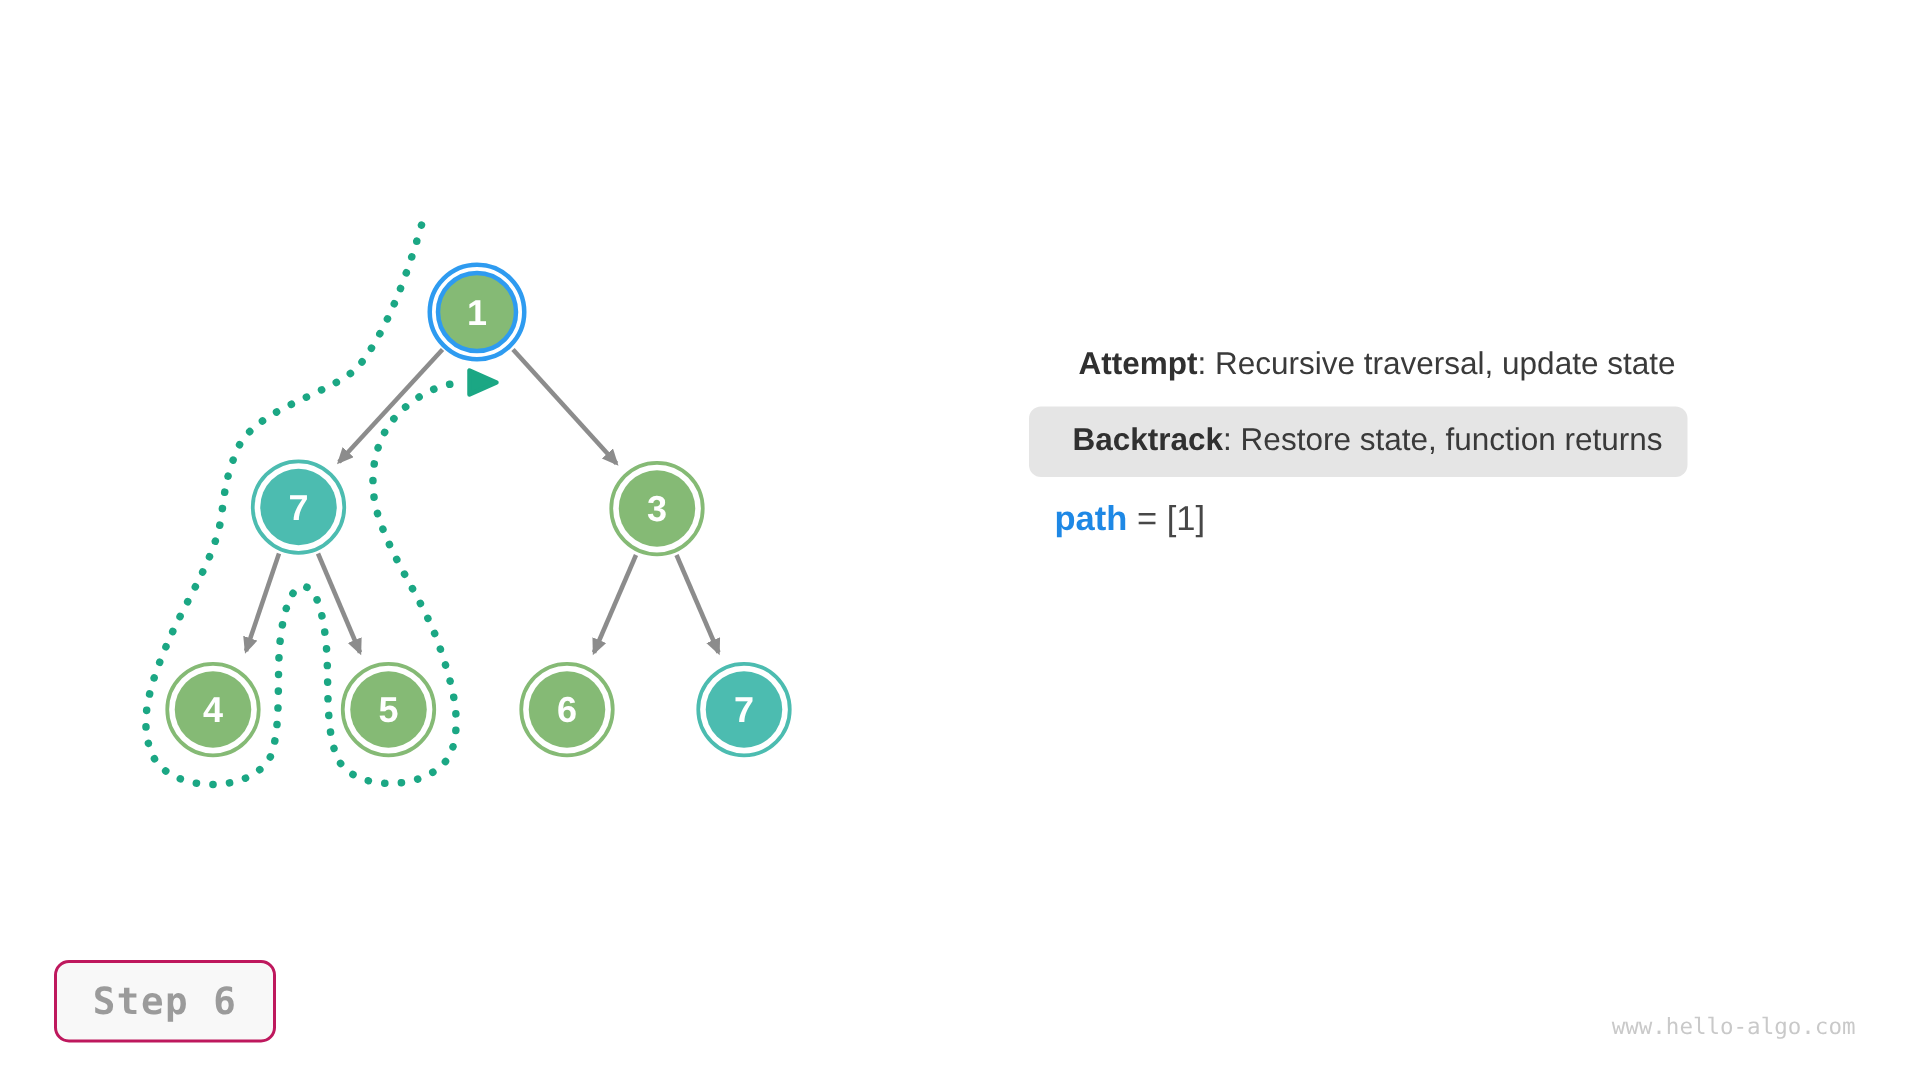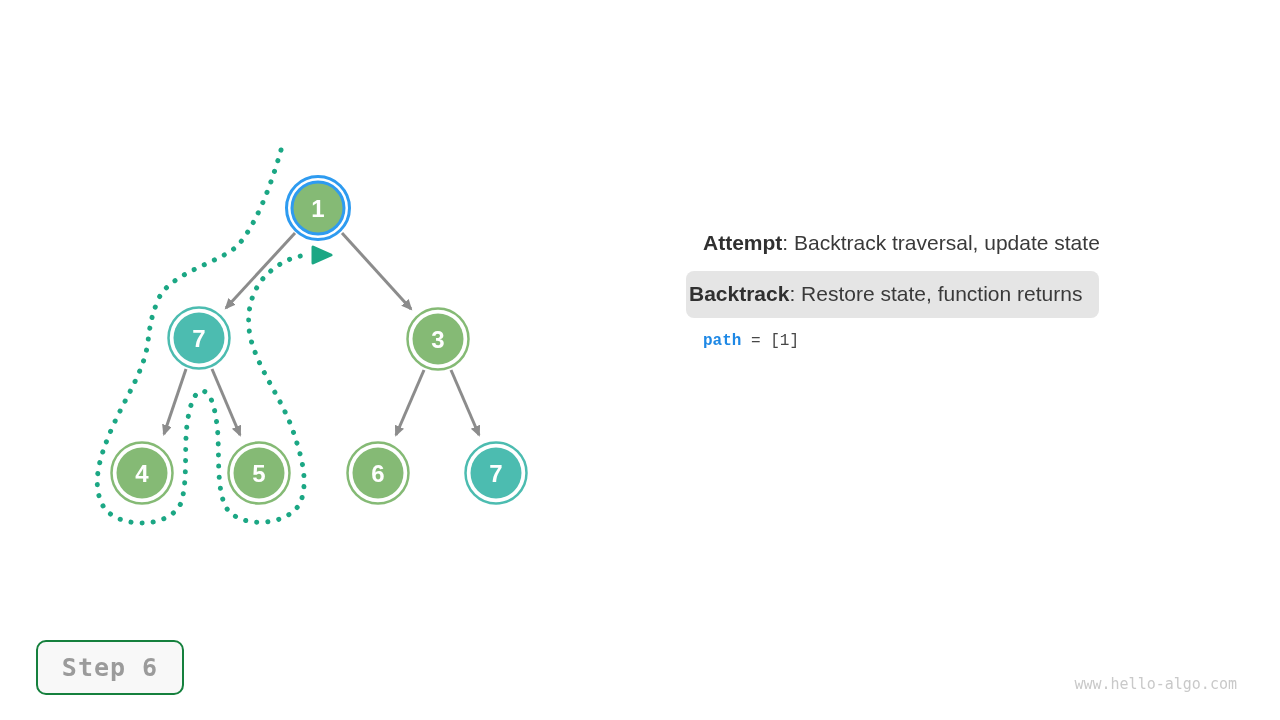--- a/index.html
+++ b/index.html
@@ -51,51 +51,51 @@
   }
   .trail-arrow { fill: var(--trail-teal); stroke: var(--trail-teal); stroke-width: 3px; stroke-linejoin: round; }
 
   
   .note {
     position: absolute;
     font-size: 21px;
     color: var(--text-dark);
     white-space: pre;
   }
-  .note b { color: #303030; }
+  .note b { color: #303030; margin-left: 16px; }
   .note-attempt { left: 703px; top: 231px; }
   .note-backtrack {
     left: 686px;
     top: 271px;
     background: var(--note-bg);
     border-radius: 8px;
-    padding: 11px 17px 12px 3px;
+    padding: 11px 17px 12px 13px;
   }
   .code {
     position: absolute;
-    font-family: Liberation Mono, monospace;
-    font-size: 16px;
+    font-family: Liberation Sans, sans-serif;
+    font-size: 23px;
     color: #474747;
     white-space: pre;
   }
   .code .var { font-weight: bold; }
   .code-path { left: 703px; top: 332px; }
   .code-path .var { color: var(--code-blue); }
   .code-res { left: 703px; top: 449px; }
   .code-res .var { color: var(--code-teal); }
 
   
   .step-badge {
     position: absolute;
     left: 36px;
     top: 640px;
     width: 144px;
     height: 51px;
     background: #f8f8f8;
-    border: 2px solid #15803d;
+    border: 2px solid #be185d;
     border-radius: 10px;
     display: flex;
     align-items: center;
     justify-content: center;
     font-family: "DejaVu Sans Mono", "Liberation Mono", monospace;
     font-size: 25px;
     font-weight: bold;
     letter-spacing: 1px;
     color: var(--step-gray);
   }
@@ -179,21 +179,21 @@
       <circle class="core" r="25.5"></circle>
       <text dy="8.5">6</text>
     </g>
     <g class="node teal" transform="translate(496,473)">
       <circle class="ring" r="30.5"></circle>
       <circle class="core" r="25.5"></circle>
       <text dy="8.5">7</text>
     </g>
   </svg>
 
-  <div class="note note-attempt"><b>Attempt</b><span>: Backtrack traversal, update state</span></div>
+  <div class="note note-attempt"><b>Attempt</b><span>: Recursive traversal, update state</span></div>
 
   <div class="note note-backtrack"><b>Backtrack</b><span>: Restore state, function returns</span></div>
 
   <div class="code code-path"><span class="var">path</span><span> = [1]</span></div>
 
 
   <div class="step-badge">
       <span>Step 6</span>
     </div>
 

